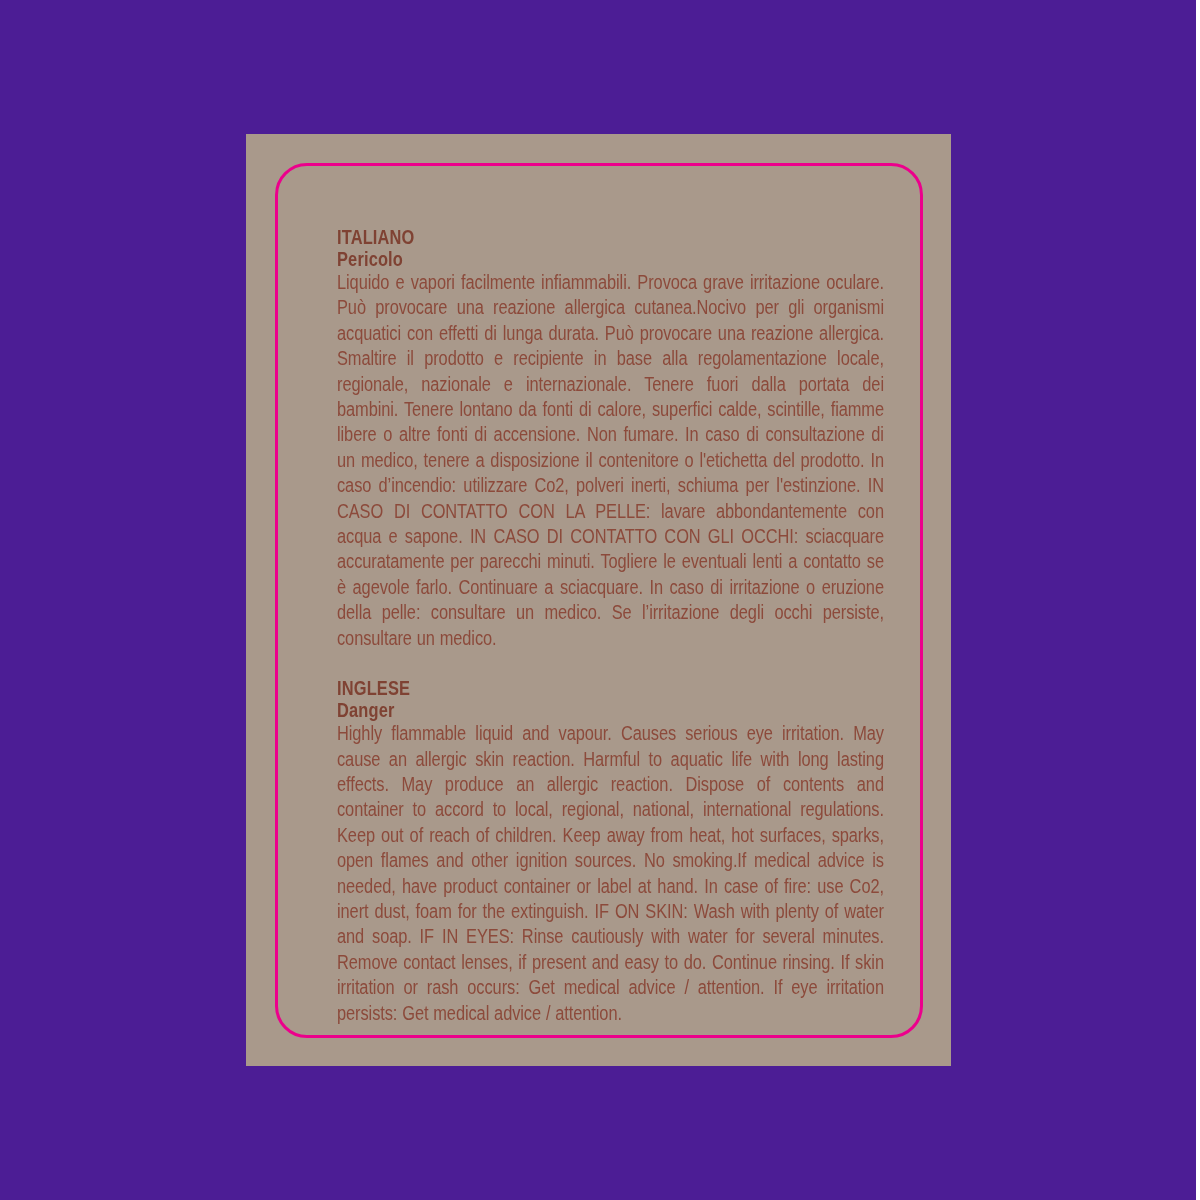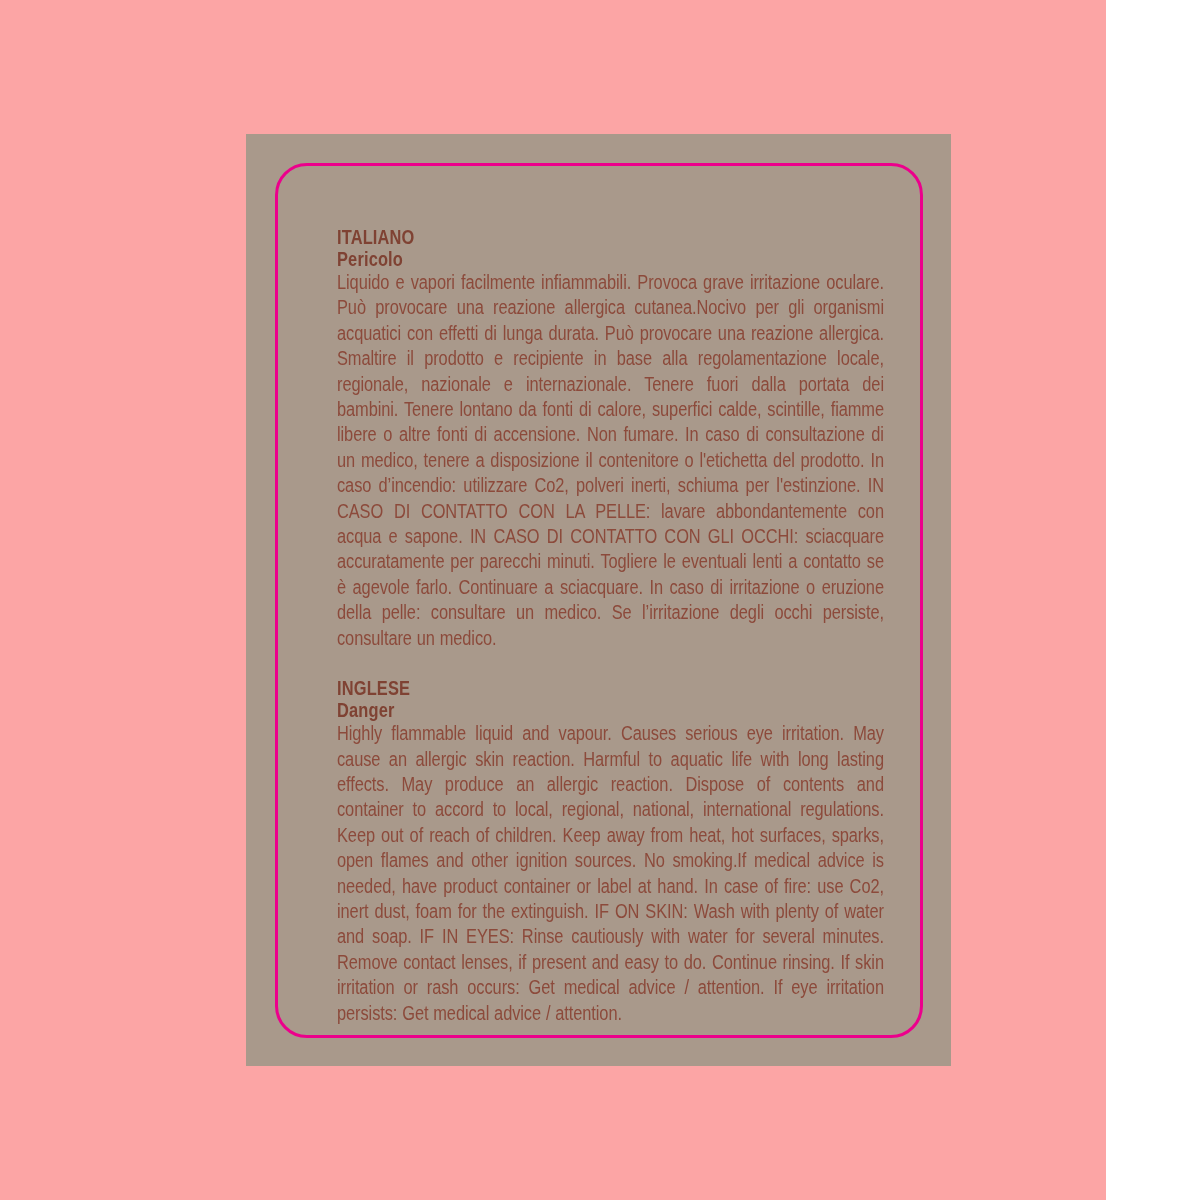--- a/index.html
+++ b/index.html
@@ -2,21 +2,21 @@
 <html><head>
 <meta charset="utf-8">
 <style>
   * { margin: 0; padding: 0; box-sizing: border-box; }
   html, body {
     width: 1200px; height: 1200px;
     background: #ffffff;
     font-family: "Liberation Sans", sans-serif;
     overflow: hidden;
   }
-  .page { position: relative; width: 1106px; height: 1200px; background: #fca5a5; }
+  .page { position: relative; width: 1196px; height: 1200px; background: #4c1d95; }
   .card {
     position: absolute;
     left: 246px; top: 134px;
     width: 705px; height: 932px;
     background: #a9998b;
   }
   .keyline {
     position: absolute;
     left: 29px; top: 29px;
     width: 648px; height: 875px;

